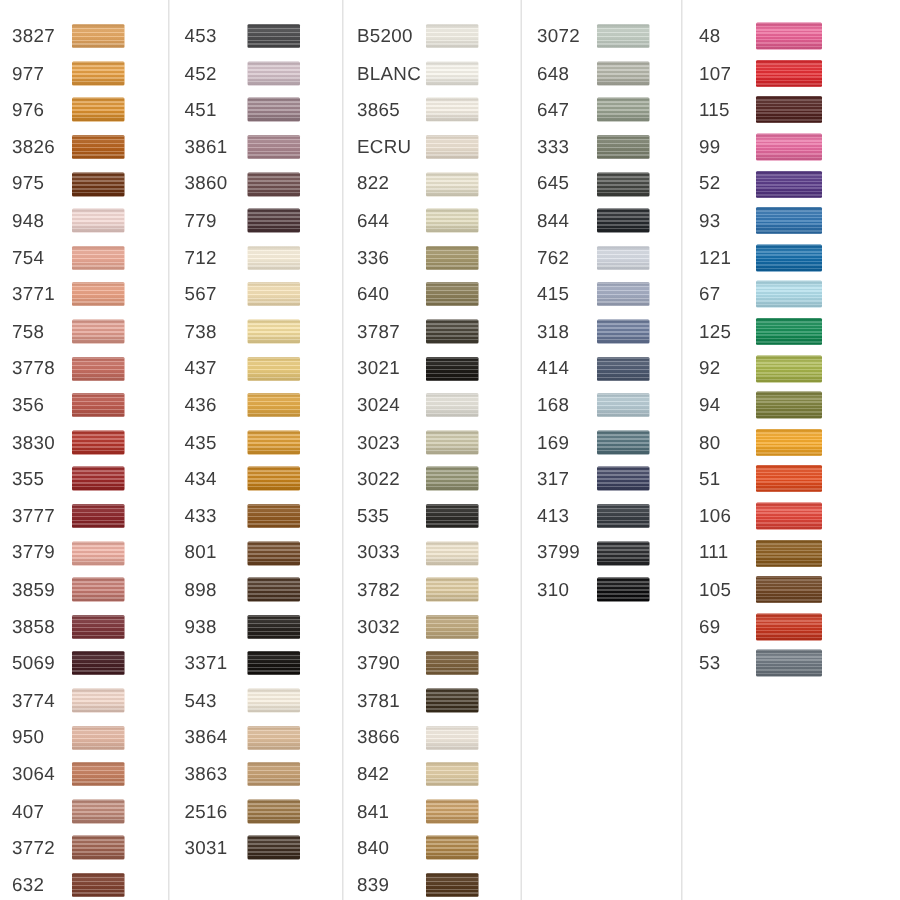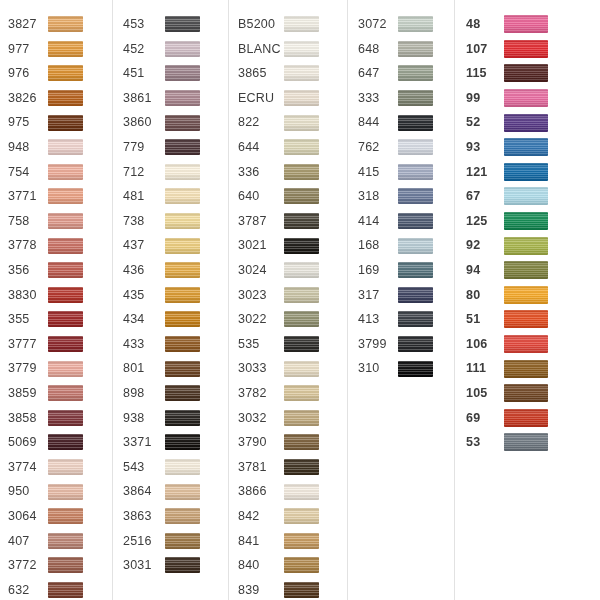--- a/index.html
+++ b/index.html
@@ -46,21 +46,21 @@
     font-size: 12.5px;
     color: #3d3d3d;
     letter-spacing: 0.2px;
     white-space: nowrap;
     line-height: 1;
   }
   .c-w1 .code { width: 40px; }
   .c-w2 .code { width: 42px; }
   .c-w3 .code { width: 46px; }
   .c-w4 .code { width: 40px; }
-  .c-w5 .code { width: 38px; font-weight: bold; }
+  .c-w5 .code { width: 38px; }
 
   .swatch {
     height: 16px;
     border-radius: 1px;
     position: relative;
     overflow: hidden;
     flex: 0 0 auto;
   }
   .sw-std { width: 35px; }
   .sw-wide { width: 44px; height: 18px; }
@@ -226,21 +226,21 @@
       </div>
       <div class="row">
         <span class="code">779</span>
         <span class="swatch sw-std" style="background: rgb(75, 51, 54);"></span>
       </div>
       <div class="row">
         <span class="code">712</span>
         <span class="swatch sw-std" style="background: rgb(251, 241, 220);"></span>
       </div>
       <div class="row">
-        <span class="code">481</span>
+        <span class="code">567</span>
         <span class="swatch sw-std" style="background: rgb(247, 226, 182);"></span>
       </div>
       <div class="row">
         <span class="code">738</span>
         <span class="swatch sw-std" style="background: rgb(243, 220, 154);"></span>
       </div>
       <div class="row">
         <span class="code">437</span>
         <span class="swatch sw-std" style="background: rgb(239, 207, 125);"></span>
       </div>
@@ -404,20 +404,24 @@
         <span class="code">648</span>
         <span class="swatch sw-std" style="background: rgb(178, 180, 167);"></span>
       </div>
       <div class="row">
         <span class="code">647</span>
         <span class="swatch sw-std" style="background: rgb(151, 160, 142);"></span>
       </div>
       <div class="row">
         <span class="code">333</span>
         <span class="swatch sw-std" style="background: rgb(126, 132, 113);"></span>
+      </div>
+      <div class="row">
+        <span class="code">645</span>
+        <span class="swatch sw-std" style="background: rgb(65, 67, 63);"></span>
       </div>
       <div class="row">
         <span class="code">844</span>
         <span class="swatch sw-std" style="background: rgb(35, 38, 42);"></span>
       </div>
       <div class="row">
         <span class="code">762</span>
         <span class="swatch sw-std" style="background: rgb(216, 221, 230);"></span>
       </div>
       <div class="row">

